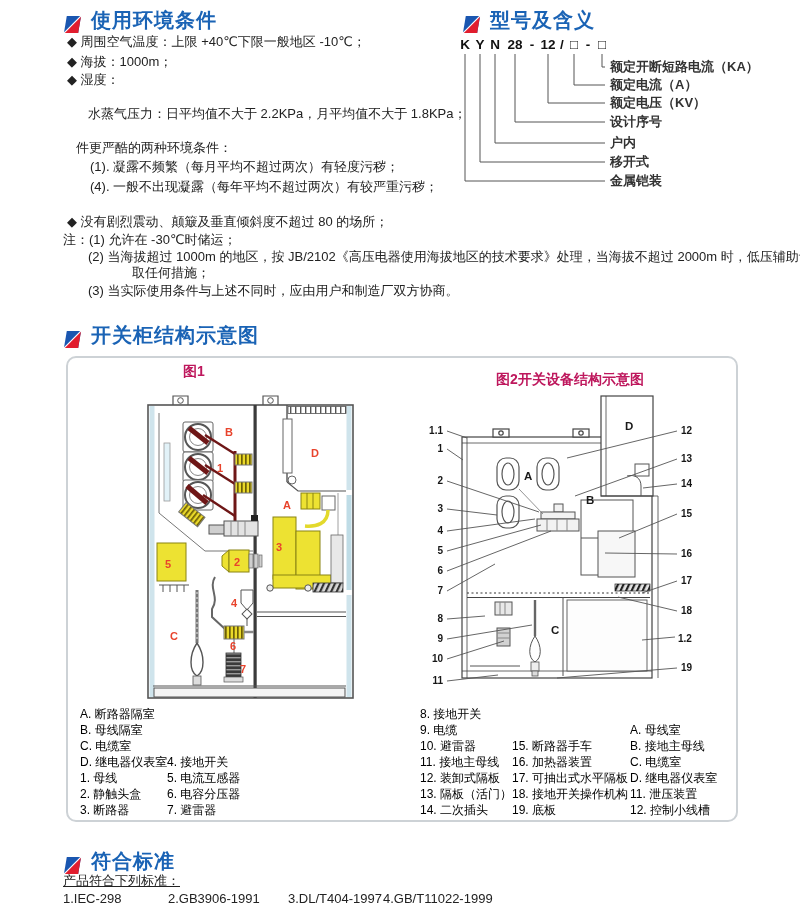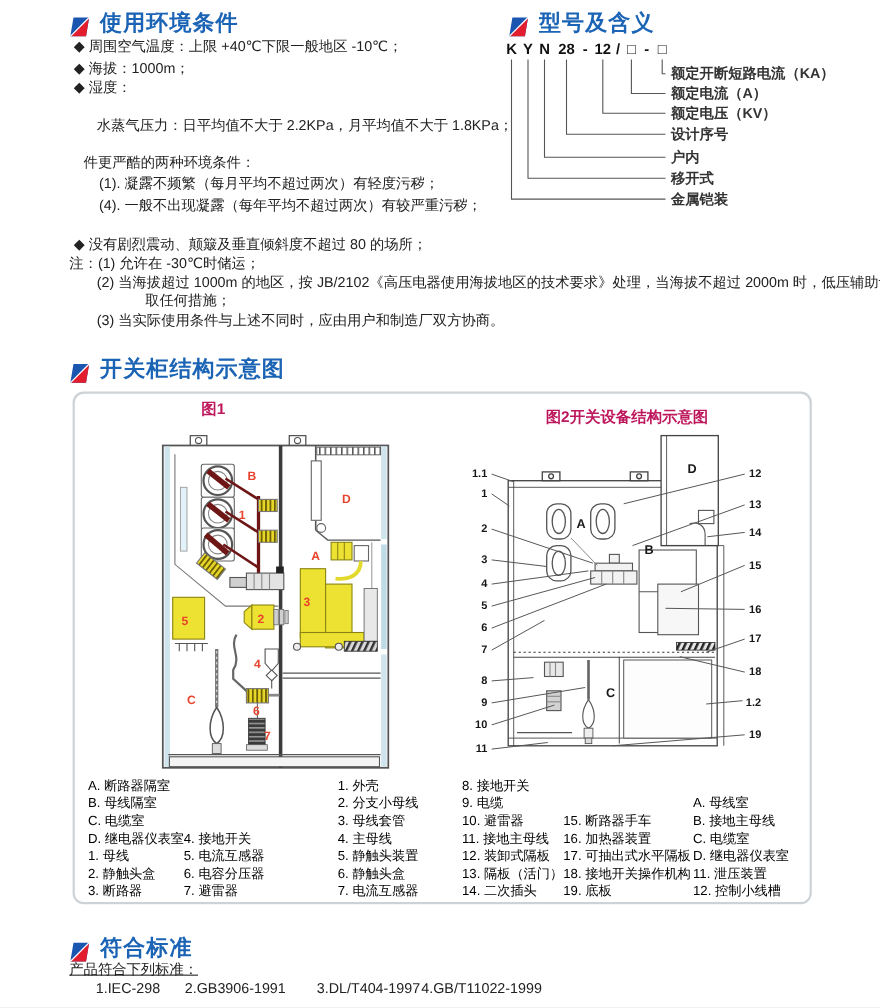--- a/index.html
+++ b/index.html
@@ -385,29 +385,20 @@
     <div>1. 母线</div>
     <div>2. 静触头盒</div>
     <div>3. 断路器</div>
   </div>
   <div class="legend-col" style="left:167px;top:754px;">
     <div>4. 接地开关</div>
     <div>5. 电流互感器</div>
     <div>6. 电容分压器</div>
     <div>7. 避雷器</div>
   </div>
-  <div class="legend-col" style="left:307px;top:706px;">
-    <div>1. 外壳</div>
-    <div>2. 分支小母线</div>
-    <div>3. 母线套管</div>
-    <div>4. 主母线</div>
-    <div>5. 静触头装置</div>
-    <div>6. 静触头盒</div>
-    <div>7. 电流互感器</div>
-  </div>
   <div class="legend-col" style="left:420px;top:706px;">
     <div>8. 接地开关</div>
     <div>9. 电缆</div>
     <div>10. 避雷器</div>
     <div>11. 接地主母线</div>
     <div>12. 装卸式隔板</div>
     <div>13. 隔板（活门）</div>
     <div>14. 二次插头</div>
   </div>
   <div class="legend-col" style="left:512px;top:738px;">
@@ -428,18 +419,18 @@
 
   <div class="sec-head" style="left:63px;top:848px;">
     <svg viewBox="0 0 20 20">
       <polygon points="4,1 19,1 16,19 1,19" fill="#1a56b0"></polygon>
       <polygon points="19,1 16,19 1,19" fill="#e11d2e"></polygon>
       <line x1="1" y1="19" x2="19" y2="1" stroke="#fff" stroke-width="1.2"></line>
     </svg>
     <span class="t">符合标准</span>
   </div>
   <div class="std-intro" style="left:63px;top:872px;">产品符合下列标准：</div>
-  <div class="std-item" style="left:63px;top:891px;margin-left:24px;">1.IEC-298</div>
+  <div class="std-item" style="left:63px;top:891px;">1.IEC-298</div>
   <div class="std-item" style="left:168px;top:891px;">2.GB3906-1991</div>
   <div class="std-item" style="left:288px;top:891px;">3.DL/T404-1997</div>
   <div class="std-item" style="left:383px;top:891px;">4.GB/T11022-1999</div>
 
 </div>
 
 </body></html>

